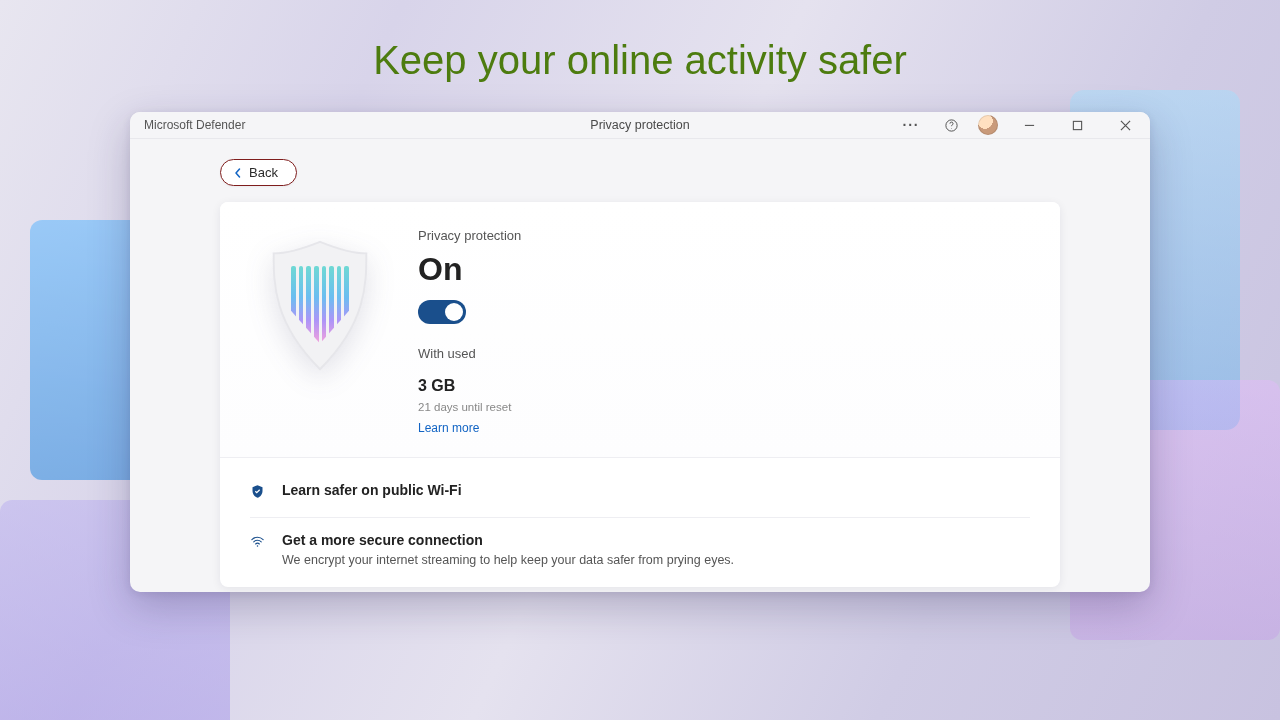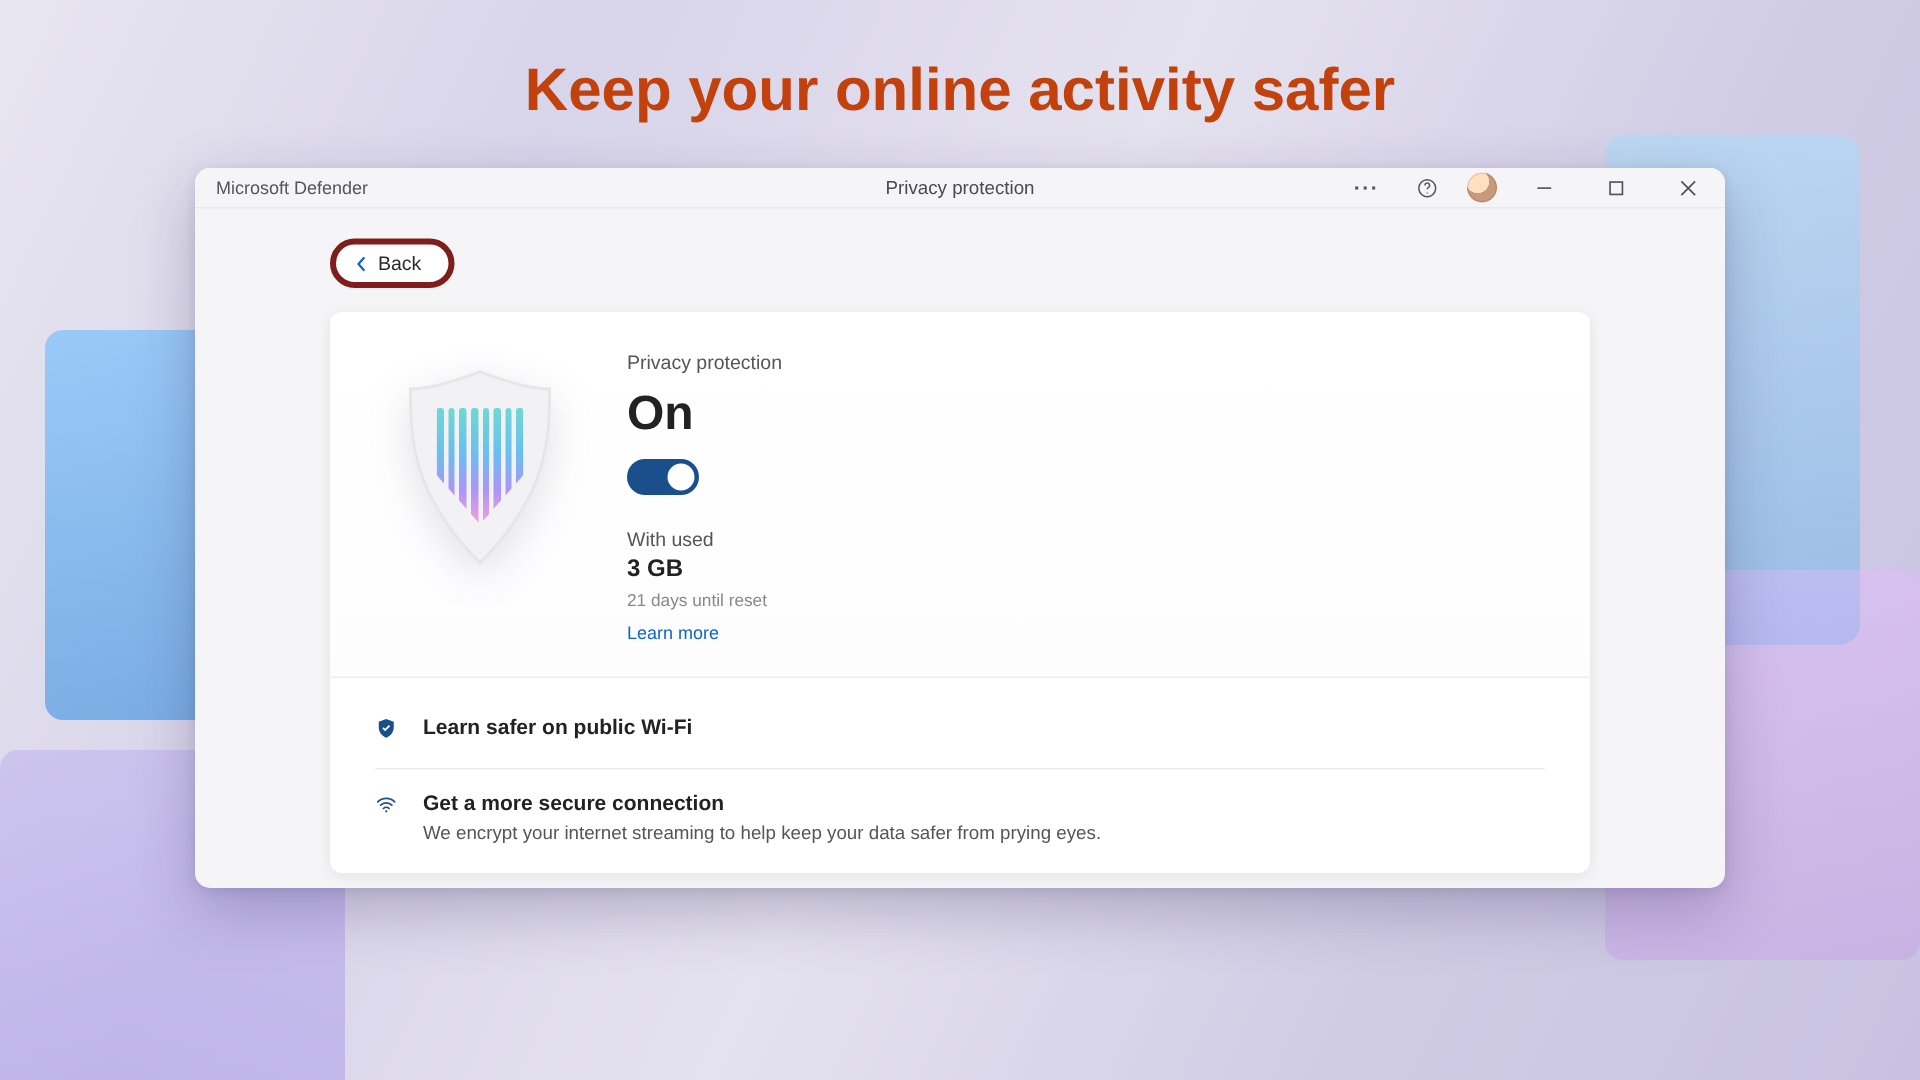--- a/index.html
+++ b/index.html
@@ -11,22 +11,22 @@
   
   .bg-deco { position: absolute; border-radius: 12px; pointer-events: none; }
   .bg-deco.left  { left: 30px;  top: 220px; width: 120px; height: 260px; background: linear-gradient(180deg,#5fb8ff,#2e8ce0); opacity: .55; filter: blur(.5px);}
   .bg-deco.left2 { left: 0;  top: 500px; width: 230px; height: 260px; background: linear-gradient(180deg,#b9aef0,#a090e8); opacity:.5;}
   .bg-deco.right { right: 40px; top: 90px;  width: 170px; height: 340px; background: linear-gradient(180deg,#a0e0ff,#5db0ea); opacity:.45; border-radius:14px;}
   .bg-deco.right2{ right: 0; top: 380px; width: 210px; height: 260px; background: linear-gradient(180deg,#e8b8ff,#c59ae8); opacity:.4;}
 
   .headline {
     position: absolute; left: 0; right: 0; top: 38px;
     text-align: center;
-    font-size: 40px; font-weight: 700;
-    color: #c2410c;
+    font-size: 40px; font-weight: 400;
+    color: #4d7c0f;
   }
 
   .app-window {
     position: absolute;
     left: 130px; top: 112px;
     width: 1020px; height: 480px;
     background: #f5f5f7;
     border-radius: 10px;
     box-shadow: 0 15px 40px rgba(40,30,80,.25), 0 2px 8px rgba(40,30,80,.1);
     display: flex; flex-direction: column;
@@ -53,21 +53,21 @@
 
   .content-wrap {
     flex: 1;
     padding: 20px 90px 20px 90px;
     display: flex; flex-direction: column;
   }
 
   .back-btn {
     align-self: flex-start;
     background: #fff;
-    border: 4px solid #7f1d1d;
+    border: 1px solid #7f1d1d;
     border-radius: 22px;
     padding: 5px 18px 5px 12px;
     font-size: 13px; color:#2a2a2a;
     display: inline-flex; align-items: center; gap: 6px;
     cursor: pointer;
     box-shadow: 0 1px 2px rgba(0,0,0,.04);
     margin-bottom: 16px;
   }
   .back-btn svg { width:10px; height:10px; }
 
@@ -110,21 +110,21 @@
     border-radius: 24px;
     position: relative;
     cursor: pointer;
     margin-bottom: 14px;
   }
   .toggle::after{
     content:""; position:absolute; right:3px; top:3px;
     width:18px; height:18px; border-radius:50%; background:#fff;
   }
   .status-col .data-used-label{ color:#555; margin-top:4px;}
-  .status-col .data-used-val{ font-size:16px; font-weight:600; color:#222; margin-top:0;}
+  .status-col .data-used-val{ font-size:16px; font-weight:600; color:#222; margin-top:12px;}
   .status-col .days-reset{ font-size:11.5px; color:#888; margin-top:2px;}
   .status-col .learn { font-size:12px; color:#1264c4; text-decoration:none; cursor:pointer; margin-top:4px;}
 
   .features { padding: 10px 30px 4px 30px; }
   .feature-item {
     display: grid;
     grid-template-columns: 22px 1fr;
     column-gap: 10px;
     padding: 14px 0;
     border-top: 1px solid #eeeef2;

